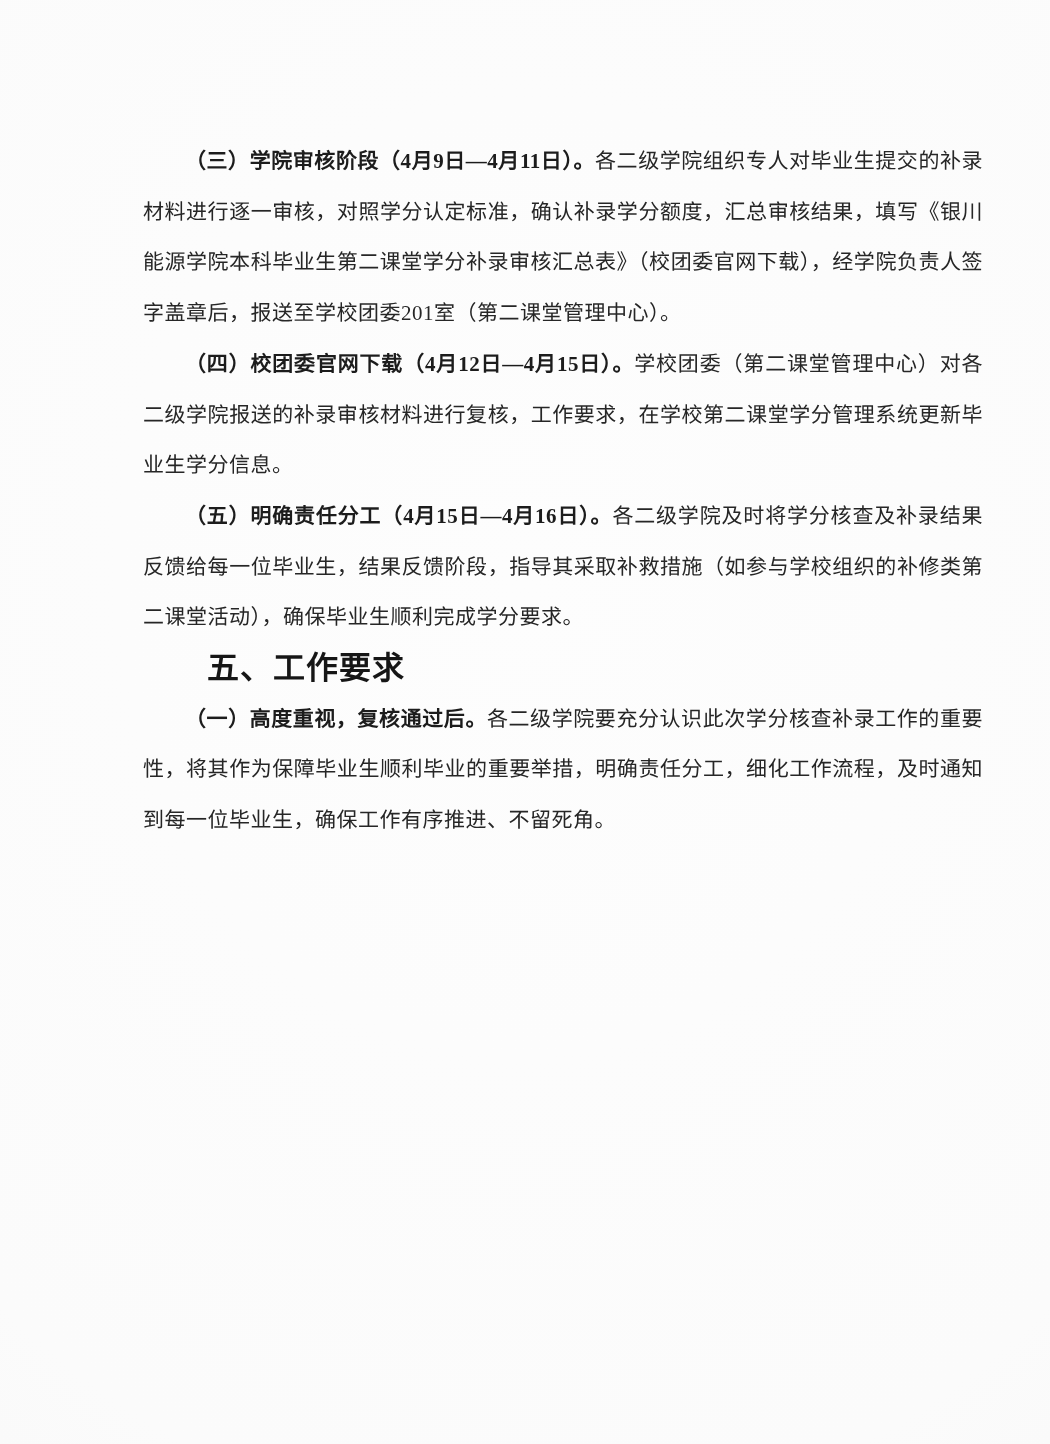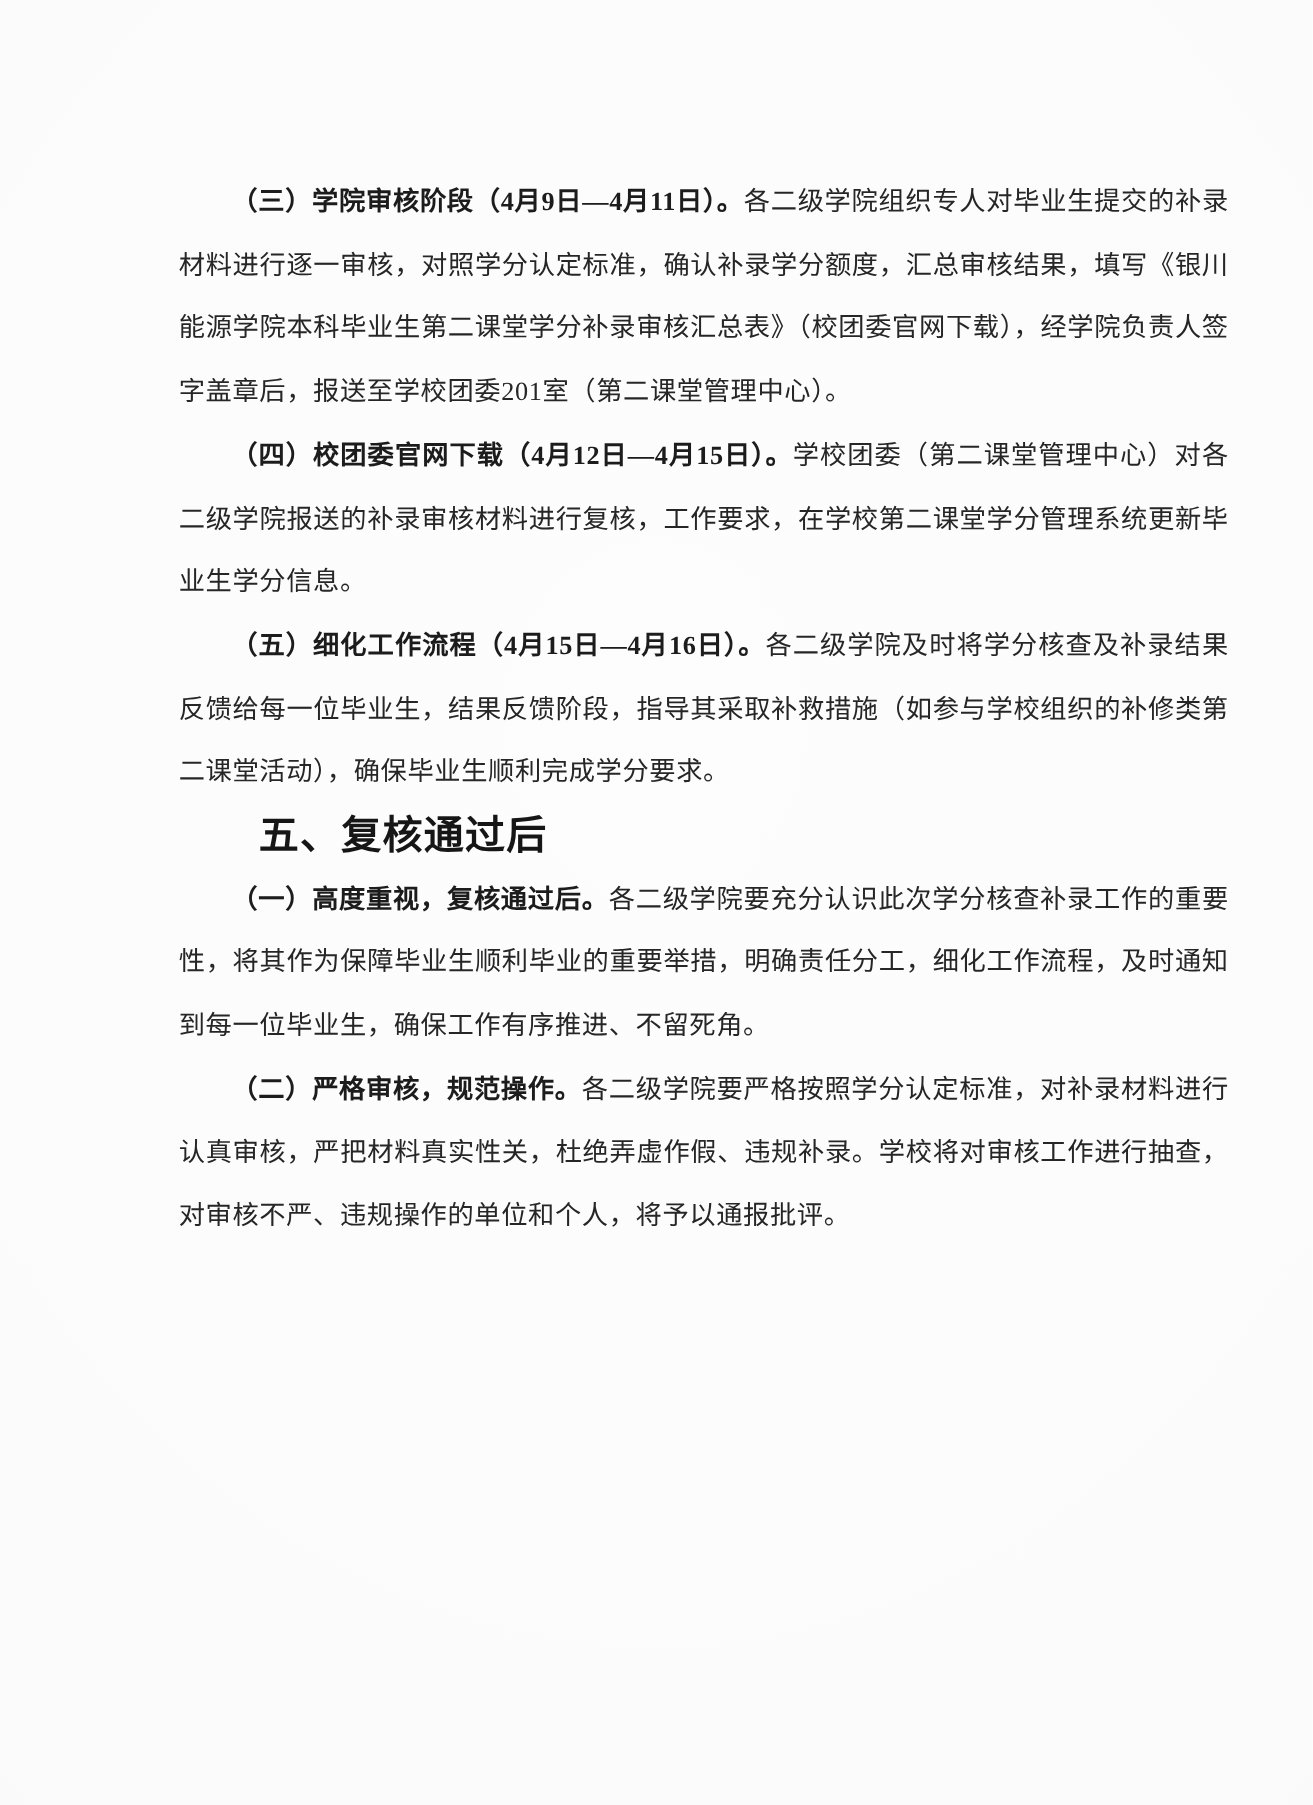--- a/index.html
+++ b/index.html
@@ -51,21 +51,20 @@
 </style>
 </head>
 <body>
 
 <main class="doc">
 
   <p class="para"><span class="lead">（三）学院审核阶段（4月9日—4月11日）。</span><span class="body-text">各二级学院组织专人对毕业生提交的补录材料进行逐一审核，对照学分认定标准，确认补录学分额度，汇总审核结果，填写《银川能源学院本科毕业生第二课堂学分补录审核汇总表》（校团委官网下载），经学院负责人签字盖章后，报送至学校团委201室（第二课堂管理中心）。</span></p>
 
   <p class="para"><span class="lead">（四）校团委官网下载（4月12日—4月15日）。</span><span class="body-text">学校团委（第二课堂管理中心）对各二级学院报送的补录审核材料进行复核，工作要求，在学校第二课堂学分管理系统更新毕业生学分信息。</span></p>
 
-  <p class="para"><span class="lead">（五）细化工作流程（4月15日—4月16日）。</span><span class="body-text">各二级学院及时将学分核查及补录结果反馈给每一位毕业生，结果反馈阶段，指导其采取补救措施（如参与学校组织的补修类第二课堂活动），确保毕业生顺利完成学分要求。</span></p>
+  <p class="para"><span class="lead">（五）明确责任分工（4月15日—4月16日）。</span><span class="body-text">各二级学院及时将学分核查及补录结果反馈给每一位毕业生，结果反馈阶段，指导其采取补救措施（如参与学校组织的补修类第二课堂活动），确保毕业生顺利完成学分要求。</span></p>
 
-  <h2 class="section-heading">五、复核通过后</h2>
+  <h2 class="section-heading">五、工作要求</h2>
 
   <p class="para"><span class="lead">（一）高度重视，复核通过后。</span><span class="body-text">各二级学院要充分认识此次学分核查补录工作的重要性，将其作为保障毕业生顺利毕业的重要举措，明确责任分工，细化工作流程，及时通知到每一位毕业生，确保工作有序推进、不留死角。</span></p>
 
-  <p class="para"><span class="lead">（二）严格审核，规范操作。</span><span class="body-text">各二级学院要严格按照学分认定标准，对补录材料进行认真审核，严把材料真实性关，杜绝弄虚作假、违规补录。学校将对审核工作进行抽查，对审核不严、违规操作的单位和个人，将予以通报批评。</span></p>
 
 </main>
 
 </body></html>

